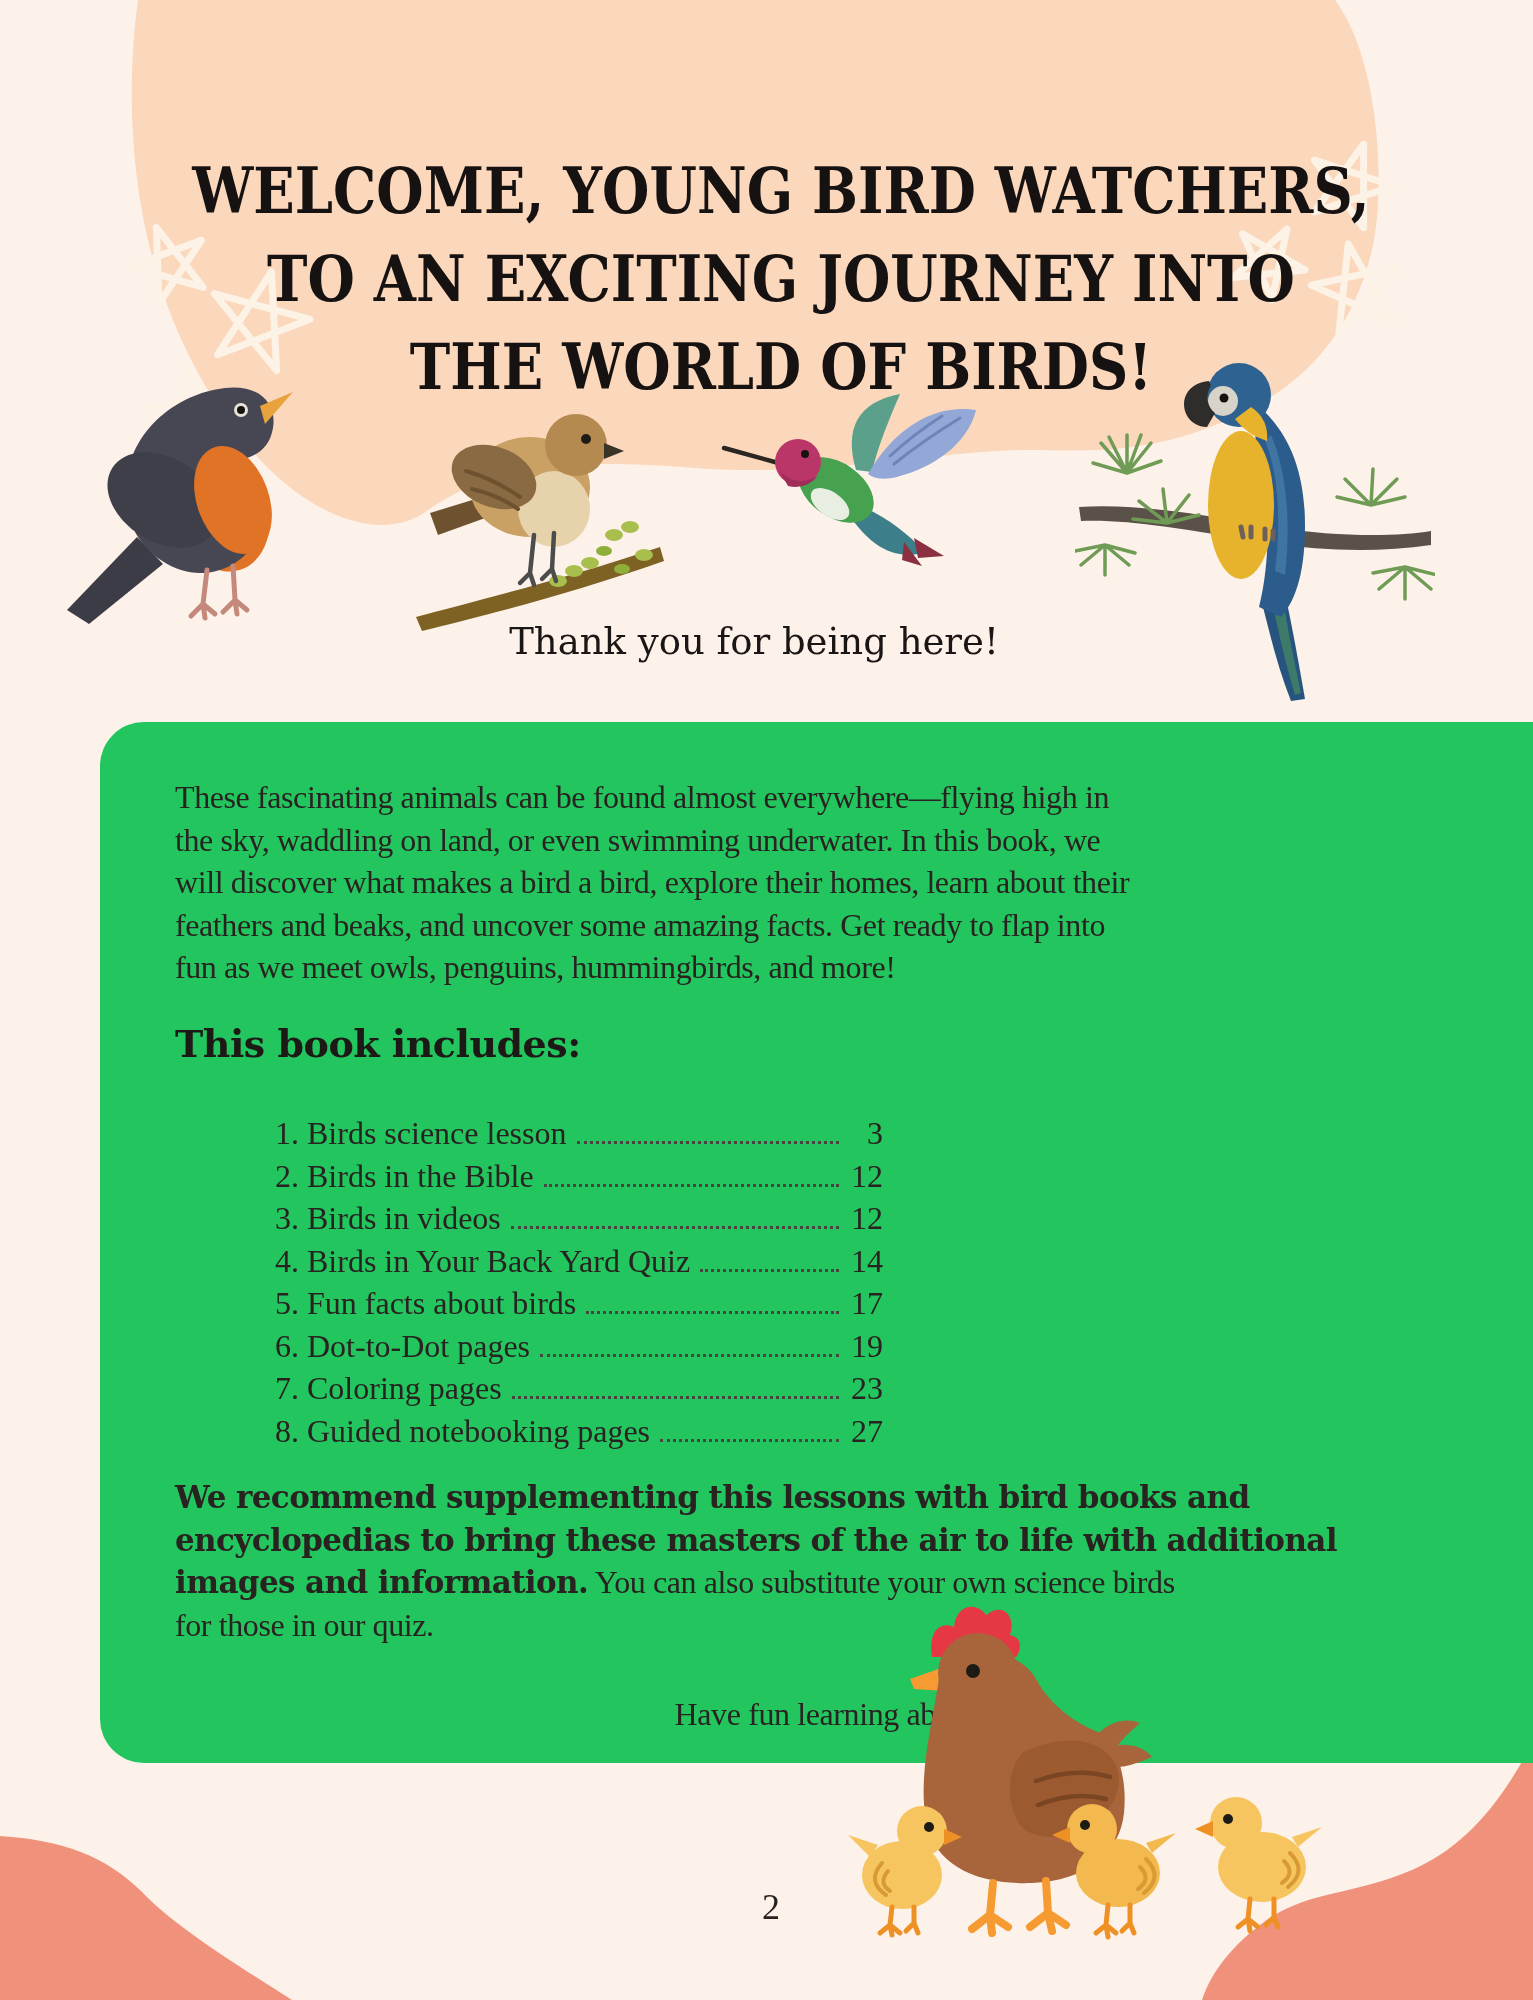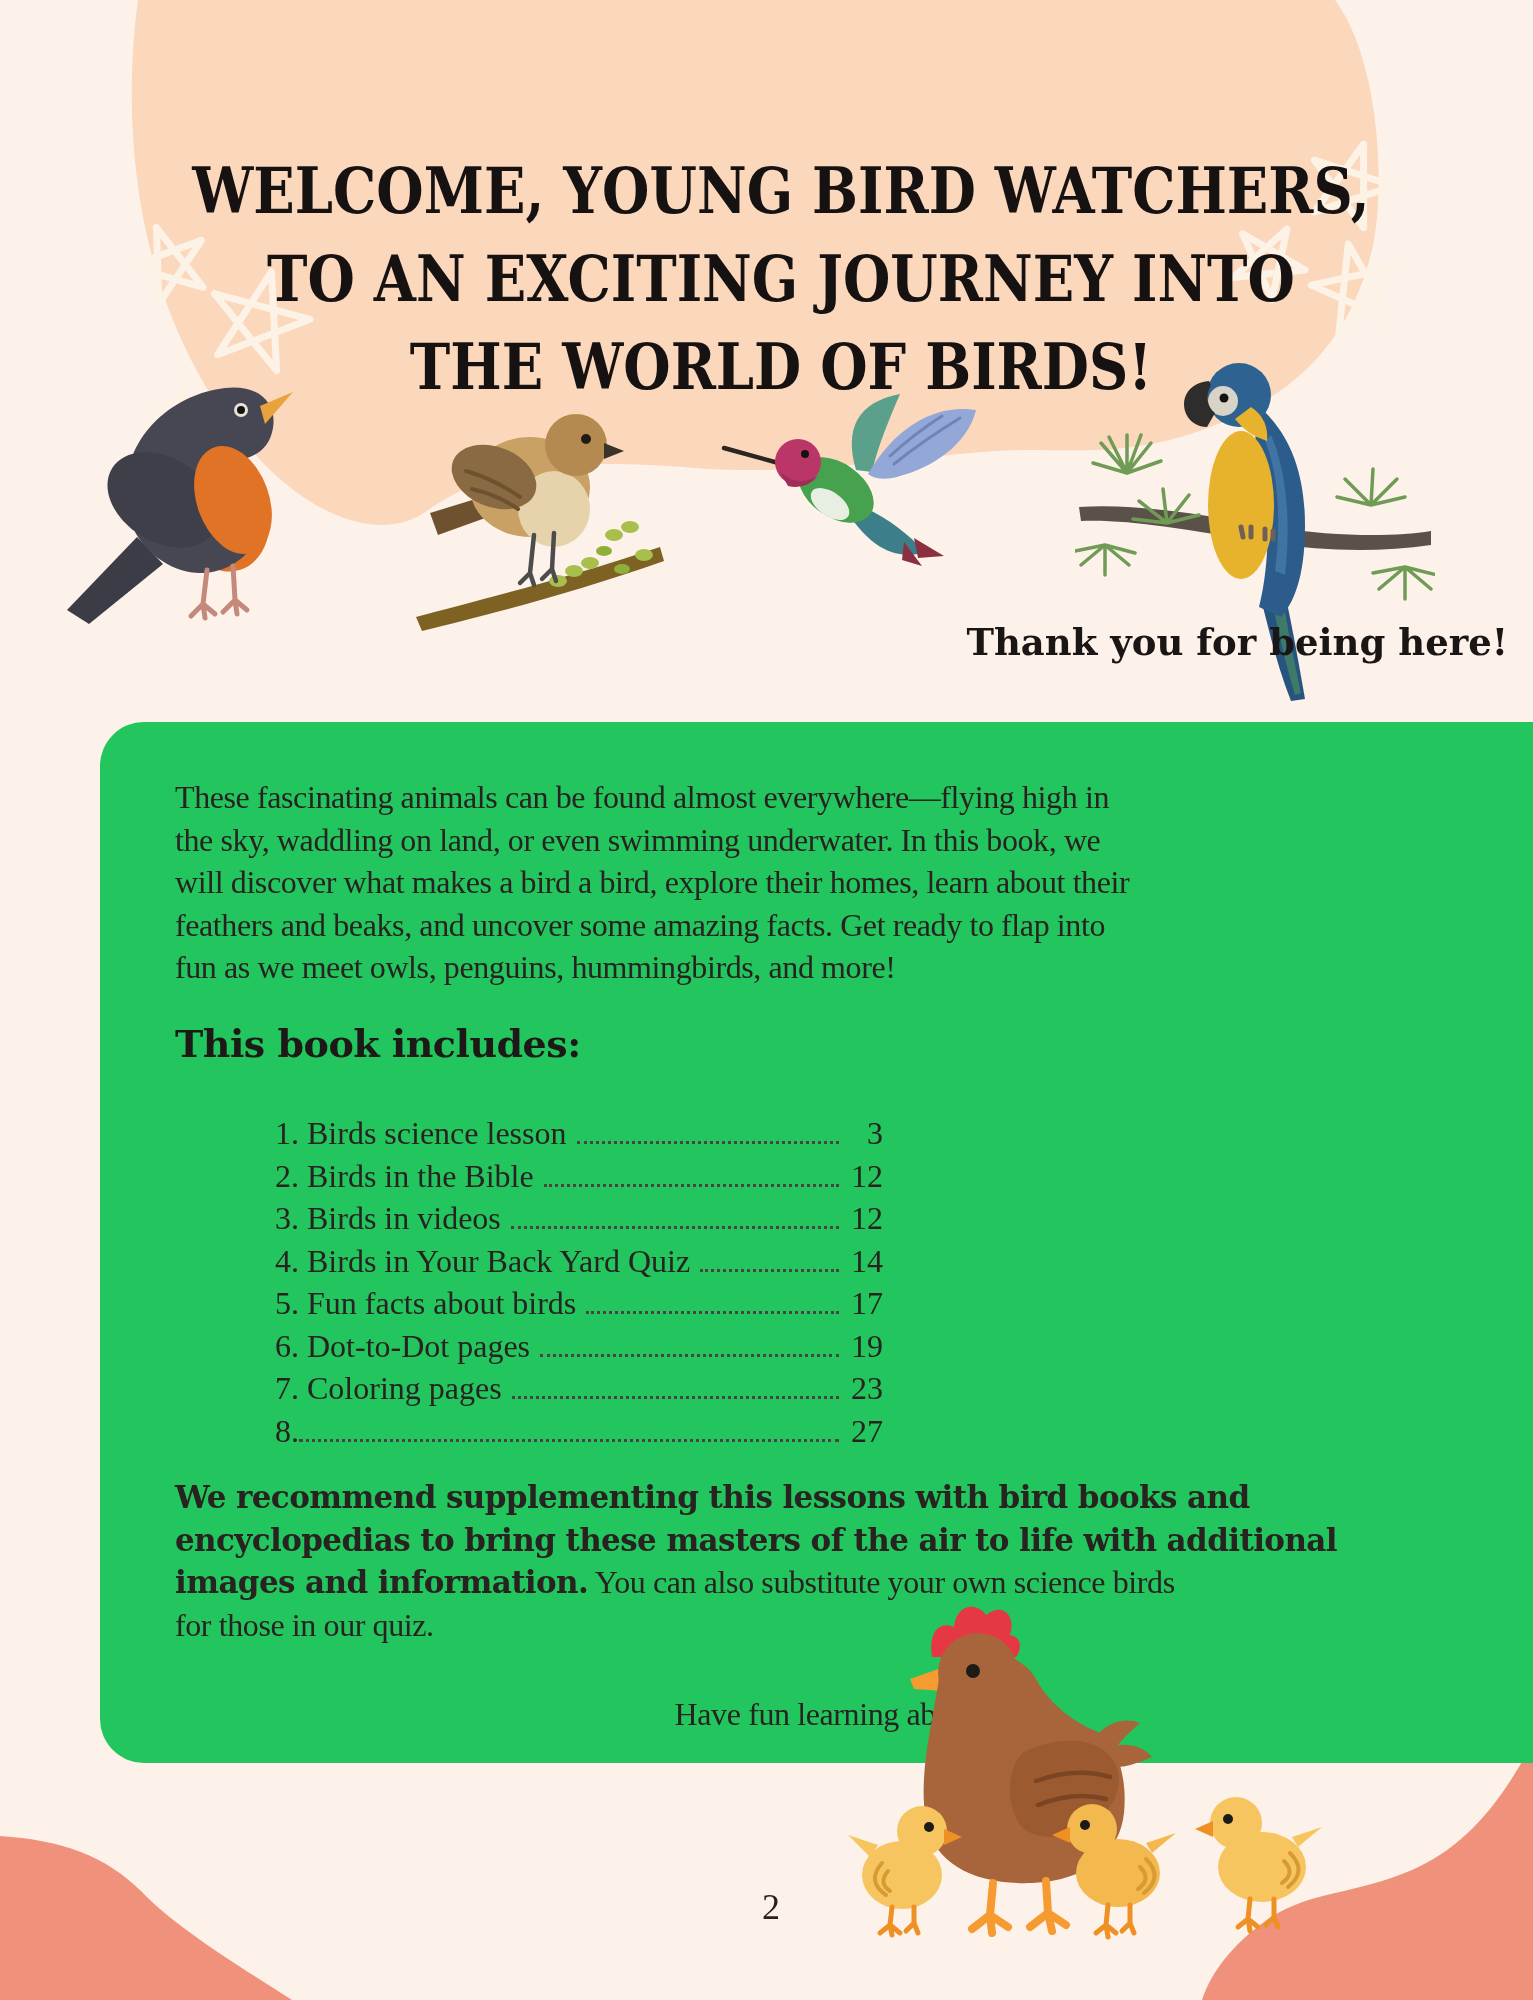--- a/index.html
+++ b/index.html
@@ -5,22 +5,22 @@
   html,body{margin:0;padding:0;background:#888;}
   .page{position:relative;width:1533px;height:2000px;background:#fdf2ea;overflow:hidden;
         font-family:"Liberation Serif",serif;color:#282220;}
   svg{display:block;}
   .abs{position:absolute;}
 
   
   .title{position:absolute;left:30px;top:104px;width:1502px;text-align:center;
          font-family:"DejaVu Serif",serif;font-weight:700;color:#161212;
          font-size:64px;line-height:88px;transform:scaleX(0.85);letter-spacing:0px;}
-  .subtitle{position:absolute;left:0;top:620px;width:1508px;text-align:right;
-            font-family:"DejaVu Serif",serif;font-weight:700;font-size:37px;color:#1b1616;}
+  .subtitle{position:absolute;left:0;top:620px;width:1508px;text-align:center;
+            font-family:"DejaVu Serif",serif;font-weight:400;font-size:37px;color:#1b1616;}
 
   
   .panel{position:absolute;left:100px;top:722px;width:1515px;height:1041px;
          background:#22c55e;border-radius:44px;box-sizing:border-box;
          padding:54px 60px 0 75px;}
   .body-line{white-space:nowrap;font-size:32px;line-height:42.5px;letter-spacing:-0.4px;}
   .includes-heading{font-family:"DejaVu Serif",serif;font-weight:700;
                     font-size:38px;line-height:48px;color:#1d1917;letter-spacing:-0.5px;}
   .toc{margin-top:44px;margin-left:76px;width:632px;}
   .toc-row{display:flex;align-items:baseline;font-size:32px;line-height:42.5px;height:42.5px;}
@@ -223,20 +223,21 @@
         <span class="toc-page">19</span>
       </div>
       <div class="toc-row">
         <span class="toc-num">7.</span>
         <span class="toc-label">Coloring pages</span>
         <span class="toc-dots"></span>
         <span class="toc-page">23</span>
       </div>
       <div class="toc-row">
         <span class="toc-num">8.</span>
+        <span class="toc-label">Guided notebooking pages</span>
         <span class="toc-dots"></span>
         <span class="toc-page">27</span>
       </div>
     </div>
 
     <div class="recommend">
       <div class="body-line">
         <span class="b">We recommend supplementing this lessons with bird books and</span><span></span>
       </div>
       <div class="body-line">

